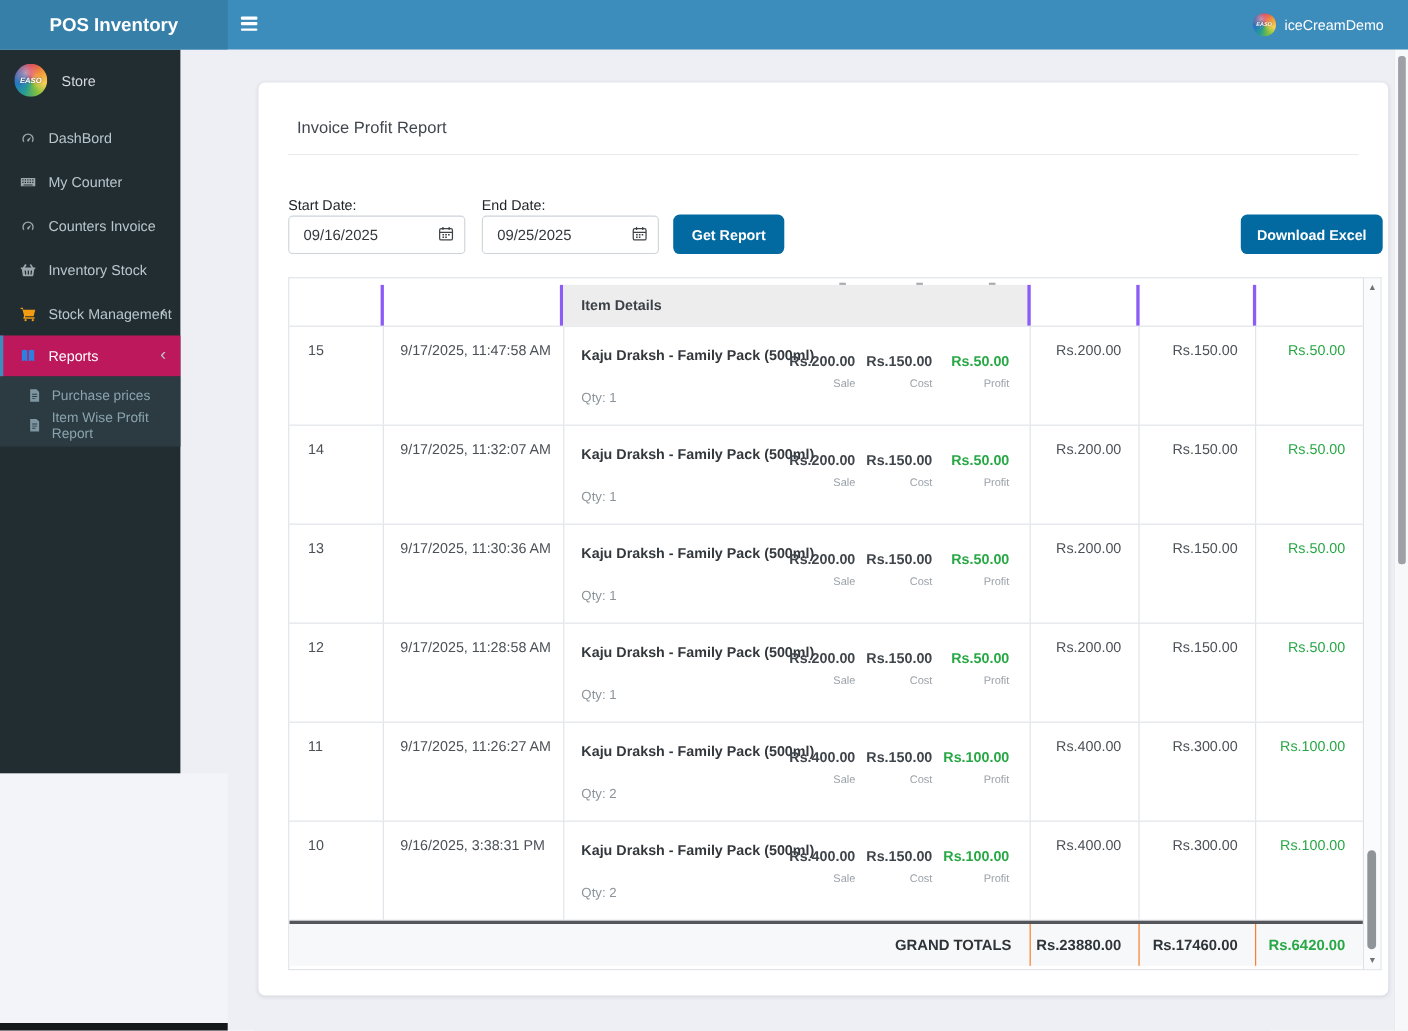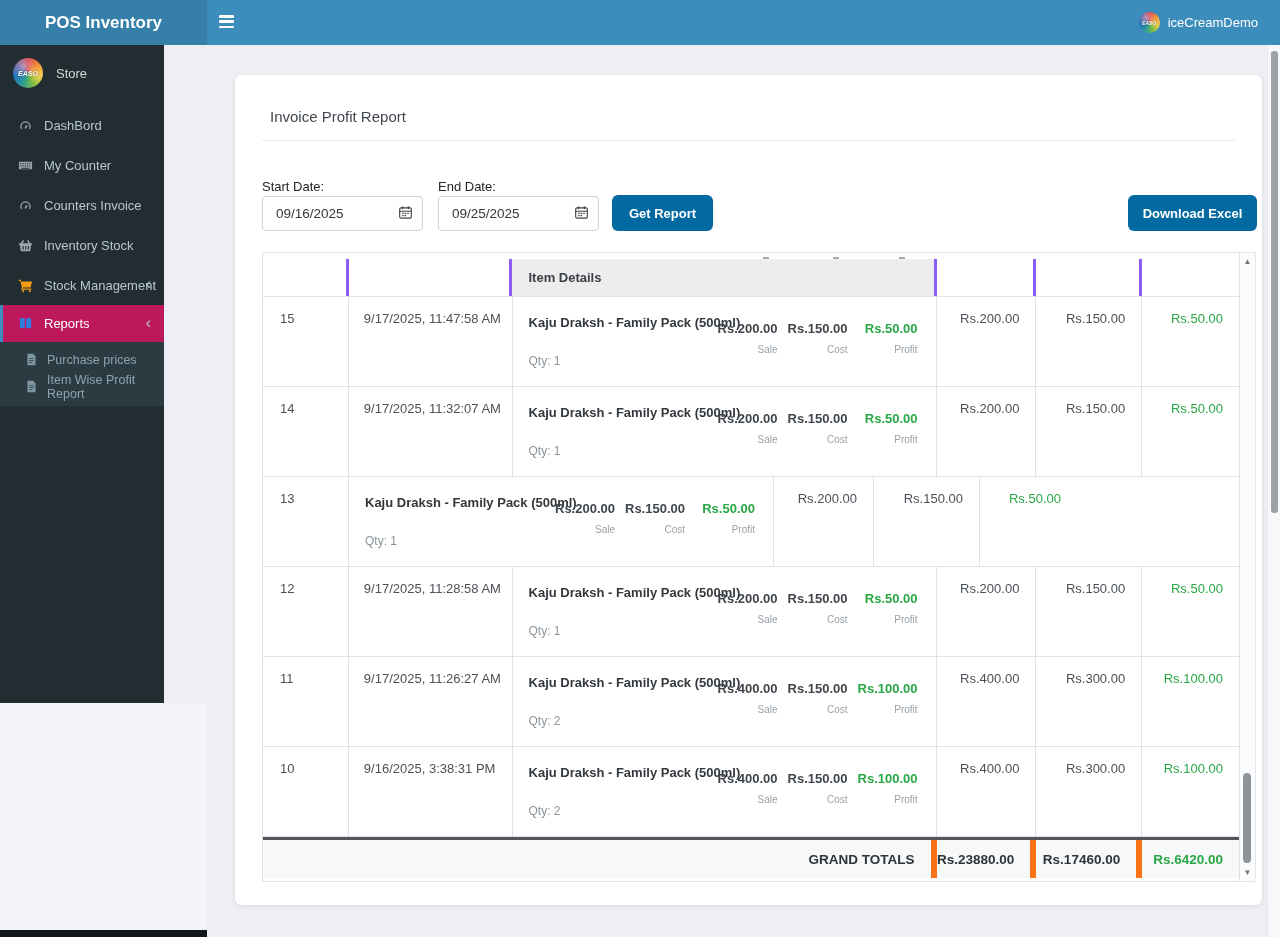--- a/index.html
+++ b/index.html
@@ -76,21 +76,21 @@
   .iqty { position:absolute; left:16px; top:57px; font-size:12px; color:#8b949b; }
   .amounts { position:absolute; right:18px; top:24px; display:flex; text-align:right; }
   .amt { width:70px; }
   .amt .v { font-weight:bold; font-size:13px; color:#3f454b; }
   .amt .l { margin-top:8px; font-size:10px; color:#9aa2a9; }
   .amt.profit .v { color:#28a745; }
   .cr { text-align:right; padding:14px 16px 0 0; }
   .cprofit { color:#28a745; }
   .grand { display:flex; height:41px; background:#f7f8fa; border-top:3px solid #53575b;
            font-weight:bold; font-size:13.5px; color:#2f3438; }
-  .grand .gc { border-right:6px solid #f97316; height:100%; text-align:right; padding:12px 16px 0 0; }
+  .grand .gc { border-right:1px solid #f97316; height:100%; text-align:right; padding:12px 16px 0 0; }
   .grand .gc:last-child { border-right:none; }
   .gw1 { width:675px; } 
   .gprofit { color:#28a745; }
 
   
   .tscrollbar { position:absolute; left:1005px; top:177px; width:16px; height:630px; background:#fafbfc;
                 border:1px solid #e4e6e9; border-left:none; }
   .sb-arrow { position:absolute; left:0; width:100%; text-align:center; font-size:8px; color:#6f7478; cursor:pointer; }
   .sb-up { top:4px; } .sb-down { bottom:4px; }
   .tthumb { position:absolute; left:3px; top:520px; width:8px; height:90px; background:#8f9499; border-radius:4px; cursor:pointer; }
@@ -290,20 +290,21 @@
                 <div class="l">Profit</div>
               </div>
             </div>
           </div>
           <div class="c cr w4">Rs.200.00</div>
           <div class="c cr w5">Rs.150.00</div>
           <div class="c cr w6 cprofit">Rs.50.00</div>
         </div>
         <div class="trow">
           <div class="c c1 w1">13</div>
+          <div class="c c2 w2">9/17/2025, 11:30:36 AM</div>
           <div class="c c3 w3">
             <div class="iname">Kaju Draksh - Family Pack (500ml)</div>
             <div class="iqty">Qty: 1</div>
             <div class="amounts">
               <div class="amt">
                 <div class="v">Rs.200.00</div>
                 <div class="l">Sale</div>
               </div>
               <div class="amt">
                 <div class="v">Rs.150.00</div>

